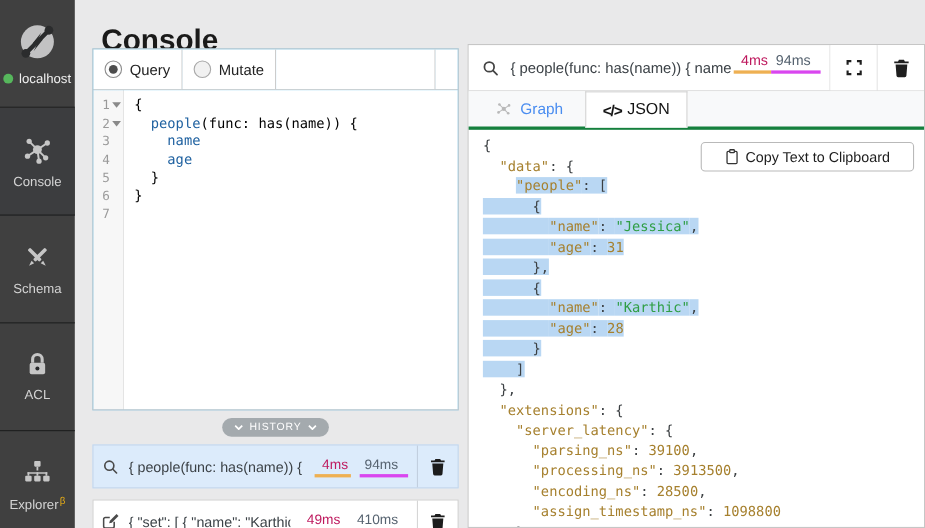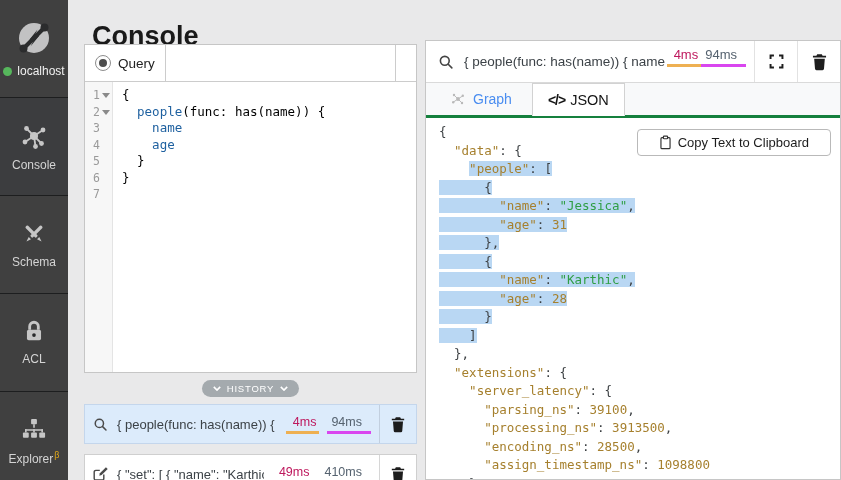--- a/index.html
+++ b/index.html
@@ -180,20 +180,24 @@
   </div>
 </aside>
 
 <h1 class="title">Console</h1>
 
 <section class="card">
   <div class="toolbar">
     <label class="tcell w-q">
       <span class="radio on"></span>
       <span>Query</span>
+    </label>
+    <label class="tcell w-m">
+      <span class="radio off"></span>
+      <span>Mutate</span>
     </label>
     <div class="tcell w-sp"></div>
     <div class="tcell w-pad"></div>
   </div>
   <div class="editor" id="editor-lines">
       <div class="ed-row">
         <span class="gut">
           <span class="lnum">1</span>
           <span class="fold"></span>
         </span>

